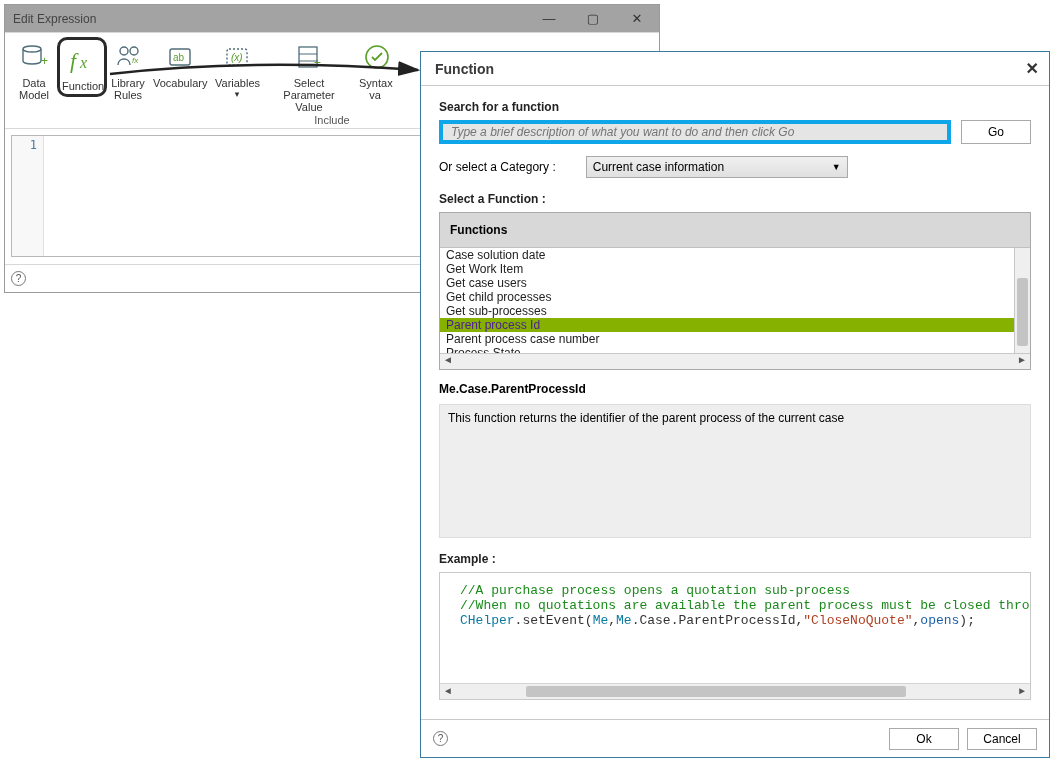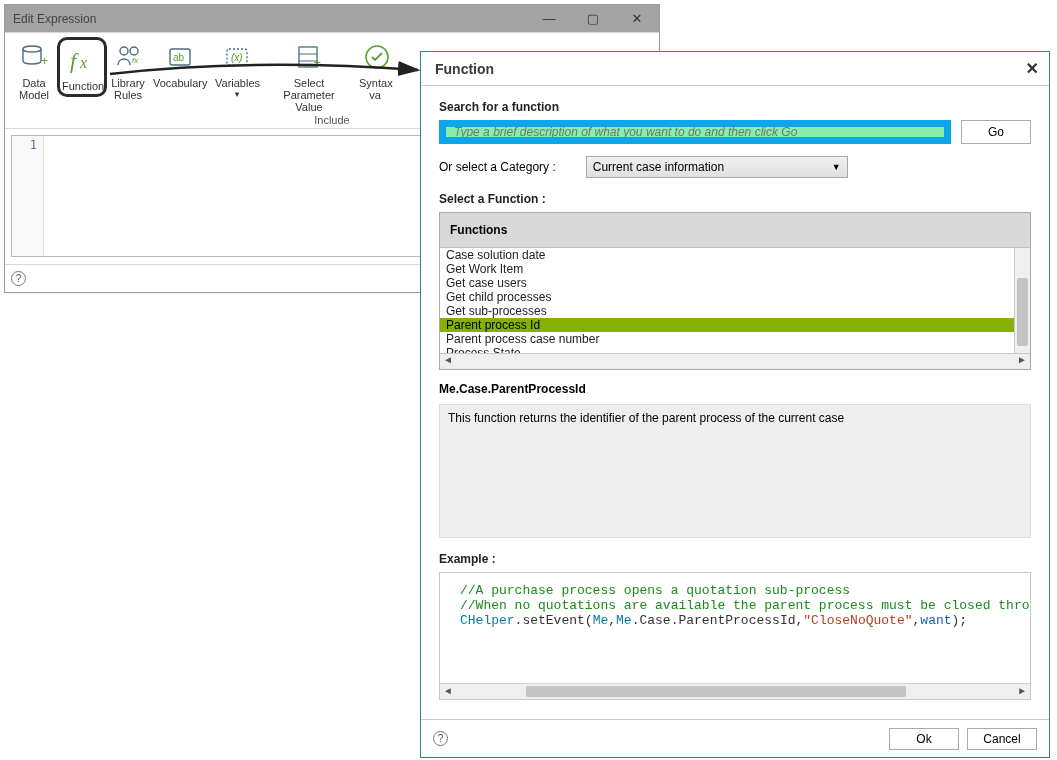--- a/index.html
+++ b/index.html
@@ -139,22 +139,22 @@
     padding: 14px 18px 0 18px;
     display: flex;
     flex-direction: column;
     height: calc(100% - 34px - 38px);
     overflow: hidden;
   }
   .flabel { font-size: 12px; color: #222; margin-bottom: 6px; font-weight: 700;}
   .search-row { display: flex; gap: 10px; margin-bottom: 12px; }
   .search-input {
     flex: 1;
-    border: 7px solid #0ea5e9;
-    background: #86efac;
+    border: 4px solid #0ea5e9;
+    background: #e5e5e5;
     height: 24px;
     padding: 0 8px;
     font-style: italic;
     color: #7a7a7a;
     font-size: 12px;
   }
   .go-btn {
     width: 70px; height: 24px;
     border: 1px solid #a9a9a9;
     background: #fff;
@@ -192,21 +192,21 @@
     font-size: 12px;
   }
   .func-list .row {
     padding: 0 6px;
     line-height: 14px;
     white-space: nowrap;
     color: #222;
   }
   .func-list .row.sel {
     background: #86b100;
-    color: #000000;
+    color: #4c1d95;
   }
   .vscroll {
     position: absolute; right:0; top:0; bottom:16px;
     width: 16px; background: #efefef;
     border-left: 1px solid #c8c8c8;
   }
   .vscroll .thumb {
     position: absolute; left:2px; right:2px;
     top: 30px; height: 68px;
     background: #c4c4c4;
@@ -440,21 +440,21 @@
     <div class="desc-text">
       <span>This function returns the identifier of the parent process of the current case</span>
     </div>
 
     <div class="flabel" style="font-weight:700">Example :</div>
     <div class="example-box">
       <div class="example-inner">
         <div><span class="cmt">//A purchase process opens a quotation sub-process</span></div>
         <div><span class="cmt">//When no quotations are available the parent process must be closed thro</span></div>
         <div>
-          <span class="kw1">CHelper</span><span class="kw2">.setEvent(</span><span class="kw1">Me</span><span class="kw2">,</span><span class="kw1">Me</span><span class="kw2">.Case.ParentProcessId,</span><span class="str">"CloseNoQuote"</span><span class="kw2">,</span><span class="null">want</span><span class="kw2">);</span>
+          <span class="kw1">CHelper</span><span class="kw2">.setEvent(</span><span class="kw1">Me</span><span class="kw2">,</span><span class="kw1">Me</span><span class="kw2">.Case.ParentProcessId,</span><span class="str">"CloseNoQuote"</span><span class="kw2">,</span><span class="null">opens</span><span class="kw2">);</span>
         </div>
       </div>
       <div class="ex-hscroll">
         <div class="arrow">◄</div>
           <div class="track">
             <div class="thumb"></div>
           </div>
           <div class="arrow">►</div>
       </div>
     </div>

